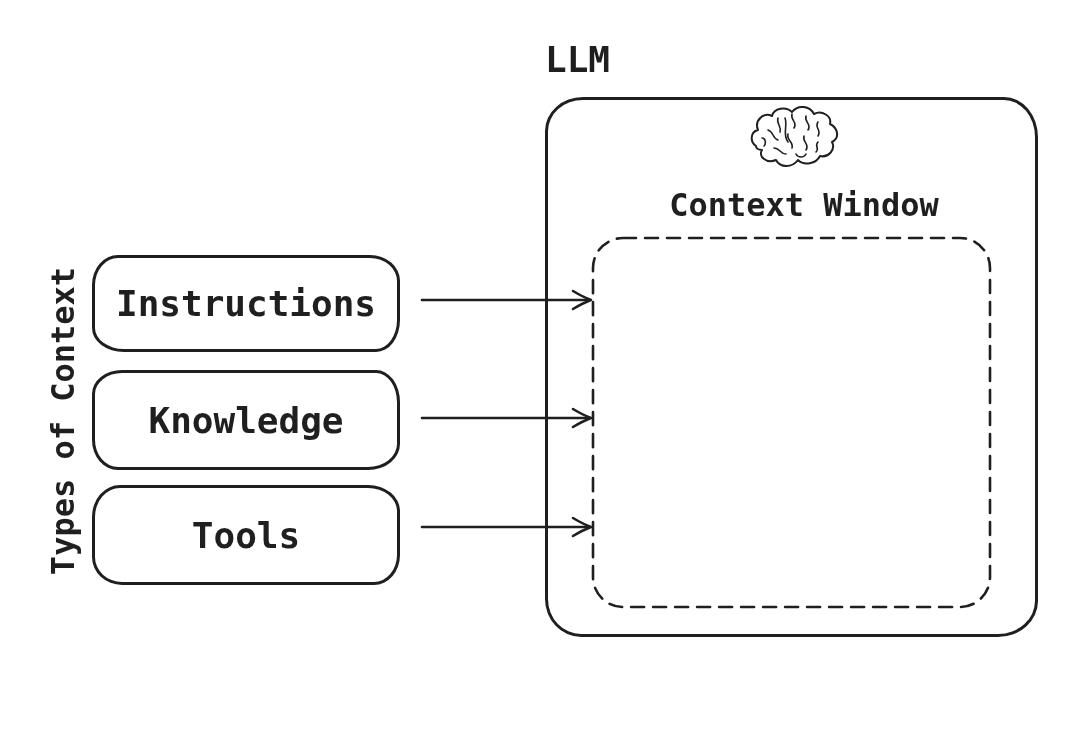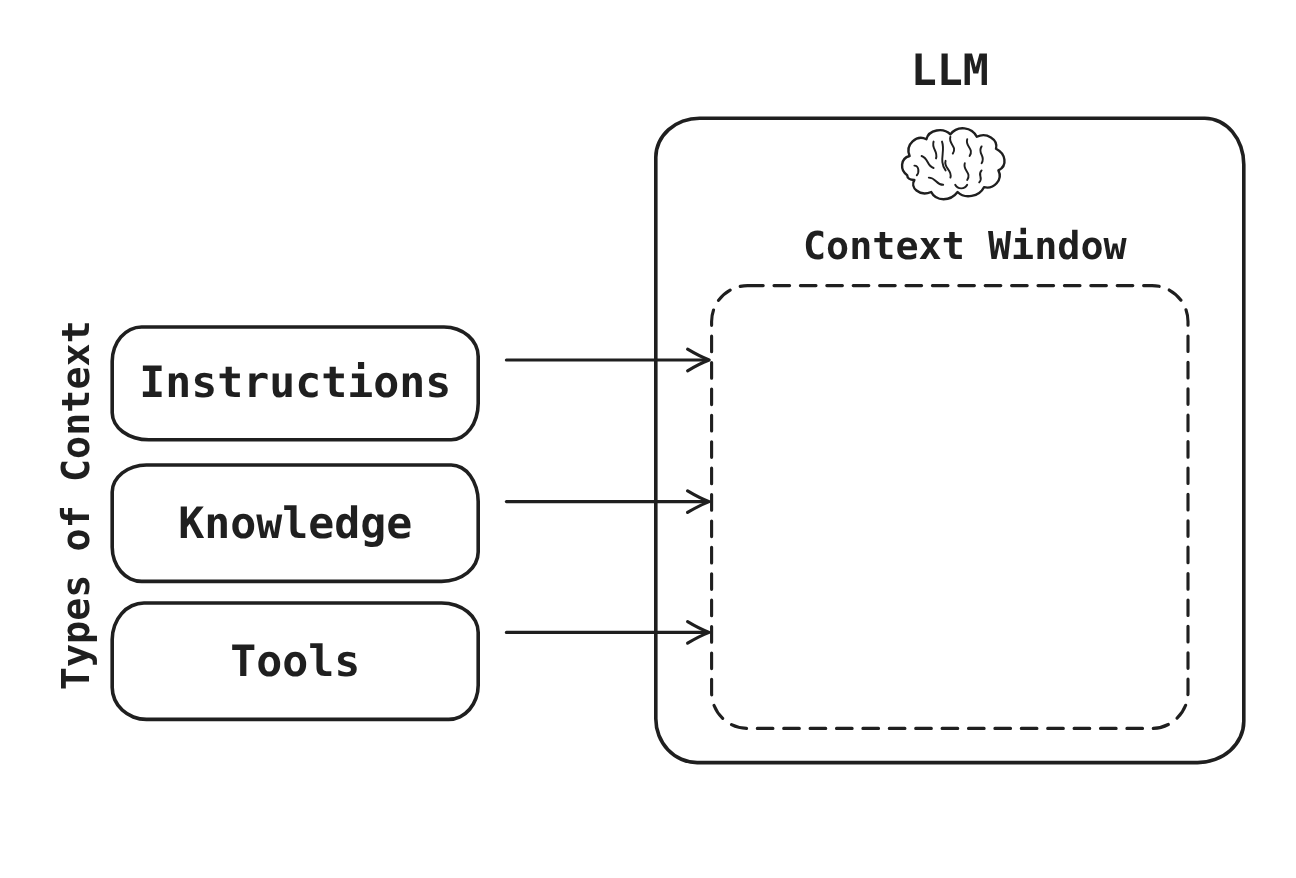--- a/index.html
+++ b/index.html
@@ -39,42 +39,40 @@
     left: 92px;
     width: 308px;
     border: 3px solid #1f1f1f;
     background: #ffffff;
     box-sizing: border-box;
     display: flex;
     align-items: center;
     justify-content: center;
     font-size: 36px;
     font-weight: bold;
-    margin-top: 16px;
   }
   .src-box.b0 { top: 255px; height: 97px;  border-radius: 26px 30px 24px 32px / 30px 26px 32px 24px; }
   .src-box.b1 { top: 370px; height: 100px; border-radius: 30px 24px 32px 26px / 24px 32px 26px 30px; }
   .src-box.b2 { top: 485px; height: 100px; border-radius: 28px 32px 26px 30px / 32px 26px 30px 28px; }
 
   
   .llm-box {
     left: 545px;
     top: 97px;
     width: 493px;
     height: 540px;
     border: 3px solid #1f1f1f;
     border-radius: 38px 34px 40px 36px / 34px 40px 36px 38px;
     background: #ffffff;
     box-sizing: border-box;
   }
   .llm-title {
     left: 545px;
     top: 40px;
     width: 493px;
-    text-align: center;
     font-size: 36px;
     font-weight: bold;
     line-height: 40px;
   }
   .cw-label {
     left: 545px;
     top: 186px;
     width: 518px;
     text-align: center;
     font-size: 32px;

